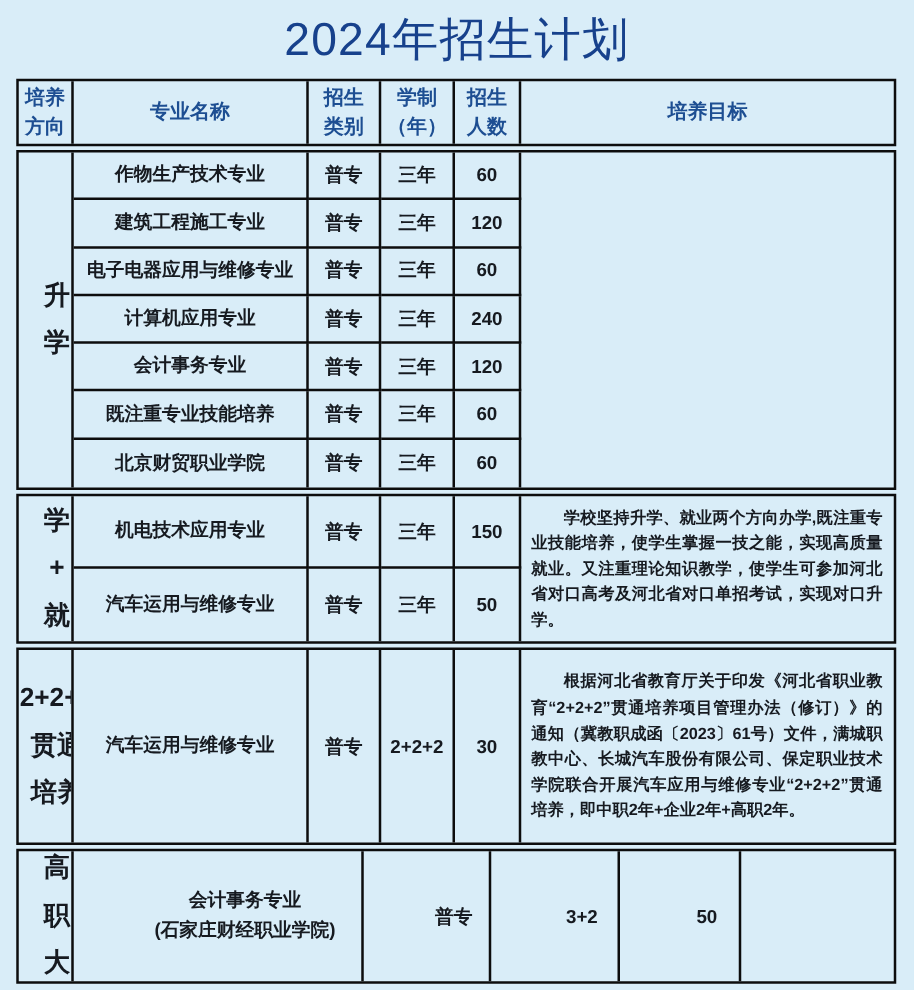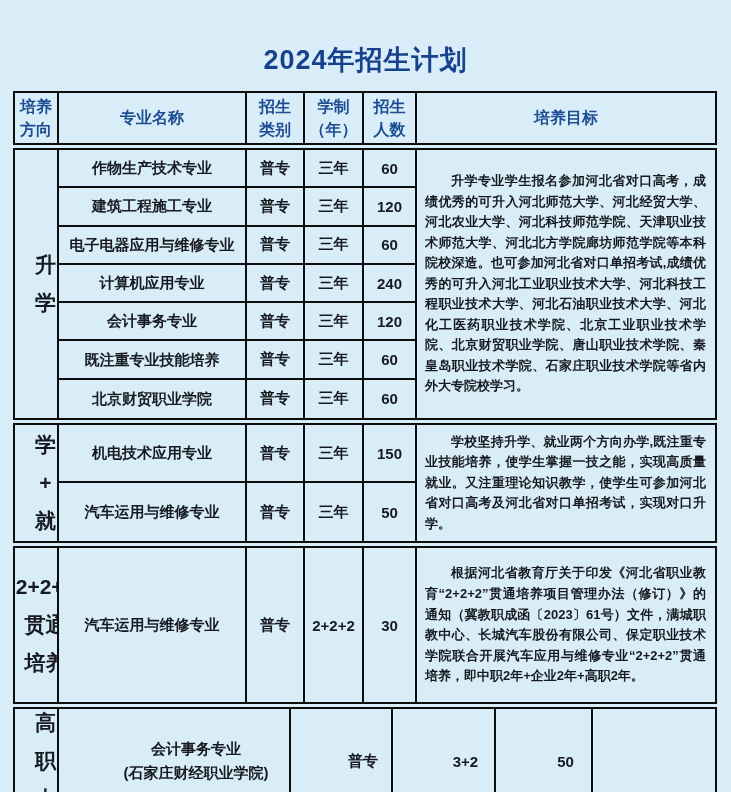--- a/index.html
+++ b/index.html
@@ -10,25 +10,24 @@
     overflow: hidden;
     position: relative;
   }
   .page {
     width: 731px; height: 792px;
     background: #d9edf8;
   }
   .title {
     height: 60px;
     display: flex; align-items: center; justify-content: center;
-    font-size: 27px; font-weight: bold;
+    font-size: 37px; font-weight: normal;
     color: #17418c;
     letter-spacing: 1px;
     padding-top: 4px;
-    margin-top: 28px;
   }
   .table-wrap {
     margin: 3px 13px 16px 13px;
     width: 704px;
   }
   .block {
     display: grid;
     grid-template-columns: 44px 188px 58px 59px 53px auto;
     border: 2px solid #0d0d0d;
     margin-bottom: 3px;
@@ -131,23 +130,20 @@
       <div class="cell major br bb" style="grid-row:6;grid-column:2">既注重专业技能培养</div>
       <div class="cell num br bb" style="grid-row:6;grid-column:3">普专</div>
       <div class="cell num br bb" style="grid-row:6;grid-column:4">三年</div>
       <div class="cell num br bb" style="grid-row:6;grid-column:5">60</div>
 
       <div class="cell major br" style="grid-row:7;grid-column:2">北京财贸职业学院</div>
       <div class="cell num br" style="grid-row:7;grid-column:3">普专</div>
       <div class="cell num br" style="grid-row:7;grid-column:4">三年</div>
       <div class="cell num br" style="grid-row:7;grid-column:5">60</div>
 
-      <div class="cell goal" style="grid-row:1/span 7">
-        <p>升学专业学生报名参加河北省对口高考，成绩优秀的可升入河北师范大学、河北经贸大学、河北农业大学、河北科技师范学院、天津职业技术师范大学、河北北方学院廊坊师范学院等本科院校深造。也可参加河北省对口单招考试,成绩优秀的可升入河北工业职业技术大学、河北科技工程职业技术大学、河北石油职业技术大学、河北化工医药职业技术学院、北京工业职业技术学院、北京财贸职业学院、唐山职业技术学院、秦皇岛职业技术学院、石家庄职业技术学院等省内外大专院校学习。</p>
-      </div>
     </div>
 
     <div class="block sec2">
       <div class="cell dir br" style="grid-row:1/span 2">升学
 +
 就业</div>
 
       <div class="cell major br bb" style="grid-row:1;grid-column:2">机电技术应用专业</div>
       <div class="cell num br bb" style="grid-row:1;grid-column:3">普专</div>
       <div class="cell num br bb" style="grid-row:1;grid-column:4">三年</div>

